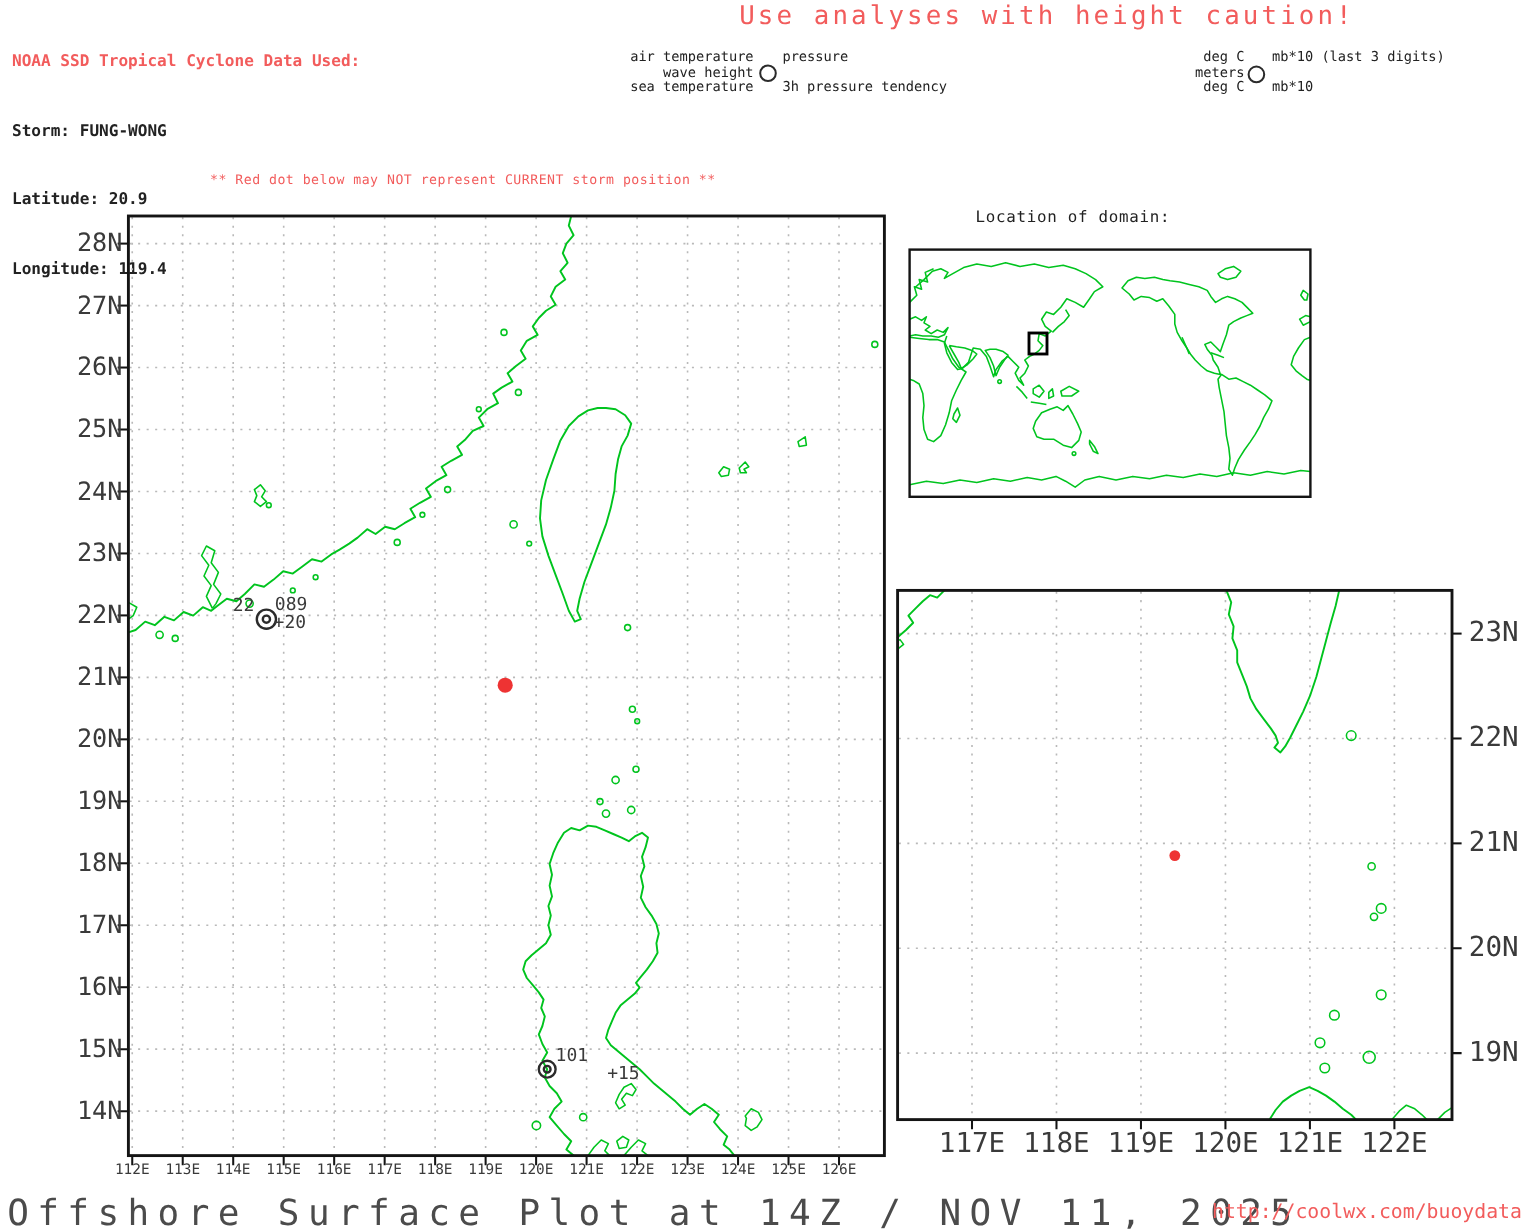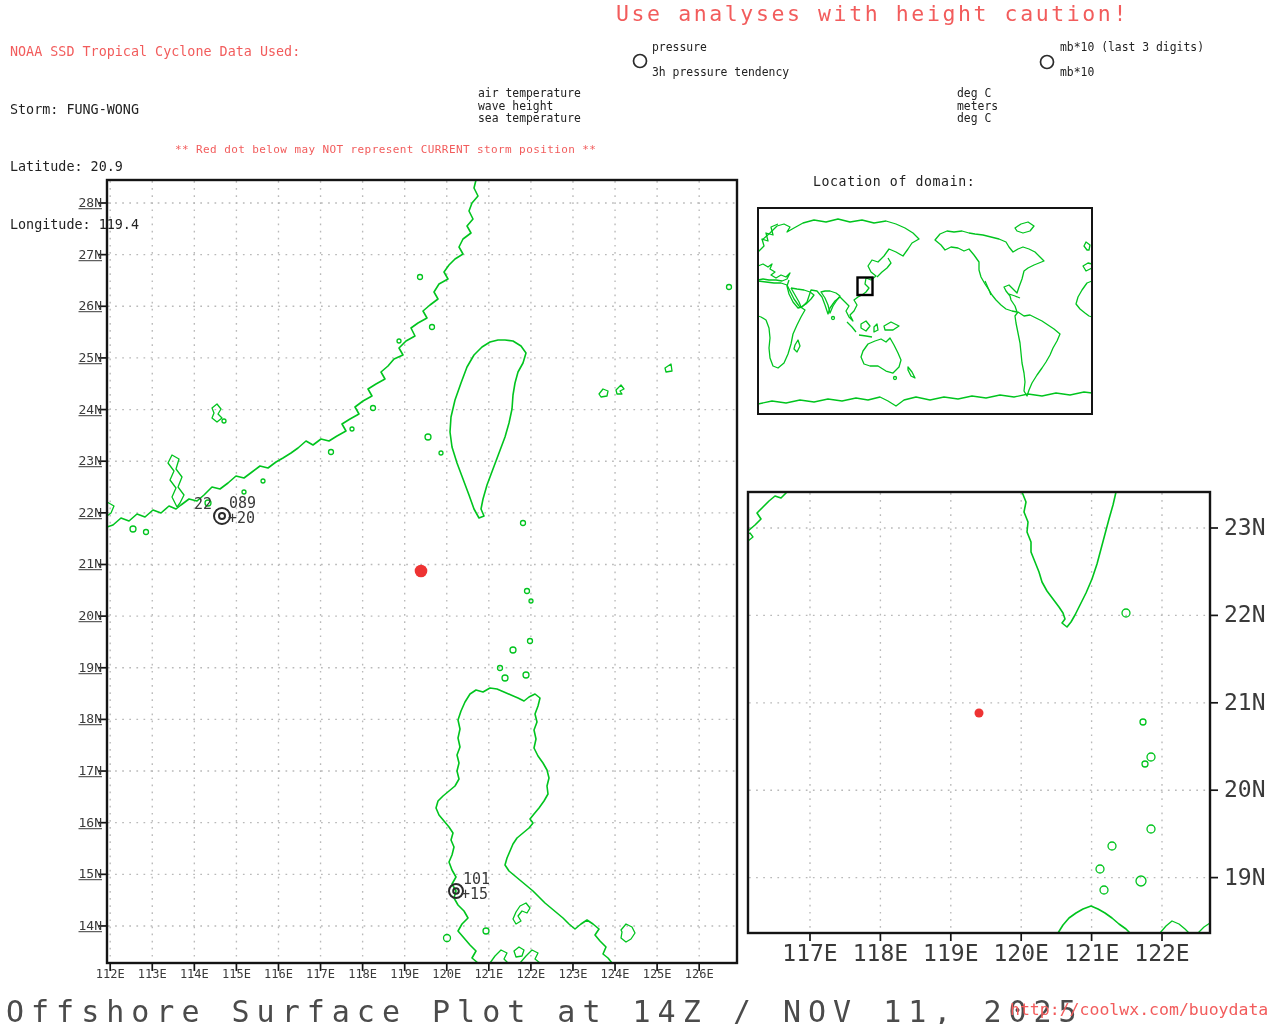--- a/index.html
+++ b/index.html
@@ -1,34 +1,34 @@
 <!DOCTYPE html>
 <html style="--red: #ee3333; --light_red: #f25c5c; --green: #00c41e; --grid: #b9b9b9; --frame: #141414; --text_dark: #222222; --text_gray: #3a3a3a; --title_gray: #4b4b4b;"><head>
 <meta charset="utf-8">
 <style>
   html,body{margin:0;padding:0;background:#fff;}
   body{width:1280px;height:1024px;position:relative;overflow:hidden;
        font-family:"DejaVu Sans Mono",monospace;-webkit-font-smoothing:antialiased;}
   .abs{position:absolute;white-space:pre;}
   
-  .hdr-line{font-size:13.4px;line-height:19.5px;color:var(--text_dark);}
+  .hdr-line{font-size:13.4px;line-height:19.5px;color:var(--text_dark);font-weight:bold;}
   .red{color:var(--light_red);}
   .redbold{color:var(--red);font-weight:bold;}
   
   #caution{left:616px;top:1px;font-size:21.5px;letter-spacing:2.6px;color:var(--light_red);}
   
   .leg{font-size:11.4px;color:var(--text_dark);line-height:12px;}
-  .leg.r{margin-top:46px;}
+  .leg.r{text-align:right;}
   
   #warning{left:175px;top:143px;font-size:11px;letter-spacing:.4px;color:var(--light_red);}
   
   #world-title{left:813px;top:174px;font-size:13.2px;letter-spacing:.6px;color:var(--text_dark);}
   
-  .latlab-main{position:absolute;left:52px;width:50px;text-align:right;font-size:13px;
-               color:var(--text_gray);transform:translateY(-52%);text-decoration:underline;}
+  .latlab-main{position:absolute;left:52px;width:50px;text-align:right;font-size:21px;
+               color:var(--text_gray);transform:translateY(-52%);}
   .lonlab-main{position:absolute;top:967px;font-size:12px;color:var(--text_gray);
                transform:translateX(-50%);}
   .latlab-inset{position:absolute;left:1224px;font-size:23px;color:var(--text_gray);
                 transform:translateY(-52%);}
   .lonlab-inset{position:absolute;top:940px;font-size:23px;color:var(--text_gray);
                 transform:translateX(-50%);}
   
   .stn{font-size:15px;color:var(--text_gray);line-height:15px;}
   .stn.r{text-align:right;}
   
@@ -233,21 +233,21 @@
     <div class="lonlab-main" style="left: 572.97px;">123E</div>
     <div class="lonlab-main" style="left: 615.04px;">124E</div>
     <div class="lonlab-main" style="left: 657.11px;">125E</div>
     <div class="lonlab-main" style="left: 699.18px;">126E</div>
   </div>
 
 <div class="abs stn r" style="left:188px;top:497px;width:24px;">22</div>
 <div class="abs stn" style="left:229px;top:496px;">089</div>
 <div class="abs stn" style="left:228px;top:511px;">+20</div>
 <div class="abs stn" style="left:463px;top:872px;">101</div>
-<div class="abs stn" style="left:461px;top:887px;">+15</div>
+<div class="abs stn" style="left:461px;top:887px;padding-left:45px;">+15</div>
 
 <div id="world-title" class="abs">Location of domain:</div>
 <svg id="world-map" style="left:750px;top:200px;" width="350" height="225" viewBox="750 200 350 225">
   <g>
     <path class="coast-thin" d="M762,240 L770,233 777,226 784,224 790,227 787,232 794,228 803,223 814,220 826,222 838,219 850,222 862,220 874,223 886,221 896,224 905,228 913,233 919,239 912,243 908,249 903,256 896,252 889,249 884,256 878,262 872,260 868,266 871,272 876,276 871,280 866,278 865,284 869,288 866,292 862,295 858,297 854,300 857,305 854,311 850,315 853,321 849,317 846,311 849,306 844,301 840,297 835,301 830,308 828,314 825,305 822,297 817,291 811,290 809,296 807,302 802,307 798,308 793,302 789,294 787,286 789,280"></path>
     <path class="coast-thin" d="M758,252 L764,246 762,239 768,241 766,233 773,235 771,227 778,224"></path>
     <path class="coast-thin" d="M758,266 L763,264 768,267 772,264 770,269 775,272 771,275 776,278 781,275 786,277 790,273 787,279 782,281 776,280 769,280 763,279 758,280"></path>
     <path class="coast-thin" d="M758,281 L766,282 774,283 781,283 787,285 790,291 794,299 799,306 805,310 801,317 797,325 793,334 791,344 788,354 784,363 778,368 773,366 770,358 769,348 770,338 769,328 766,320 761,317 758,316"></path>
     <path class="coast-thin" d="M795,345 L798,340 800,346 797,352 794,349 Z"></path>
     <path class="coast-thin" d="M791,288 L795,295 799,302 801,307 806,304 811,299 814,295 810,292 804,290 797,289 791,288"></path>

